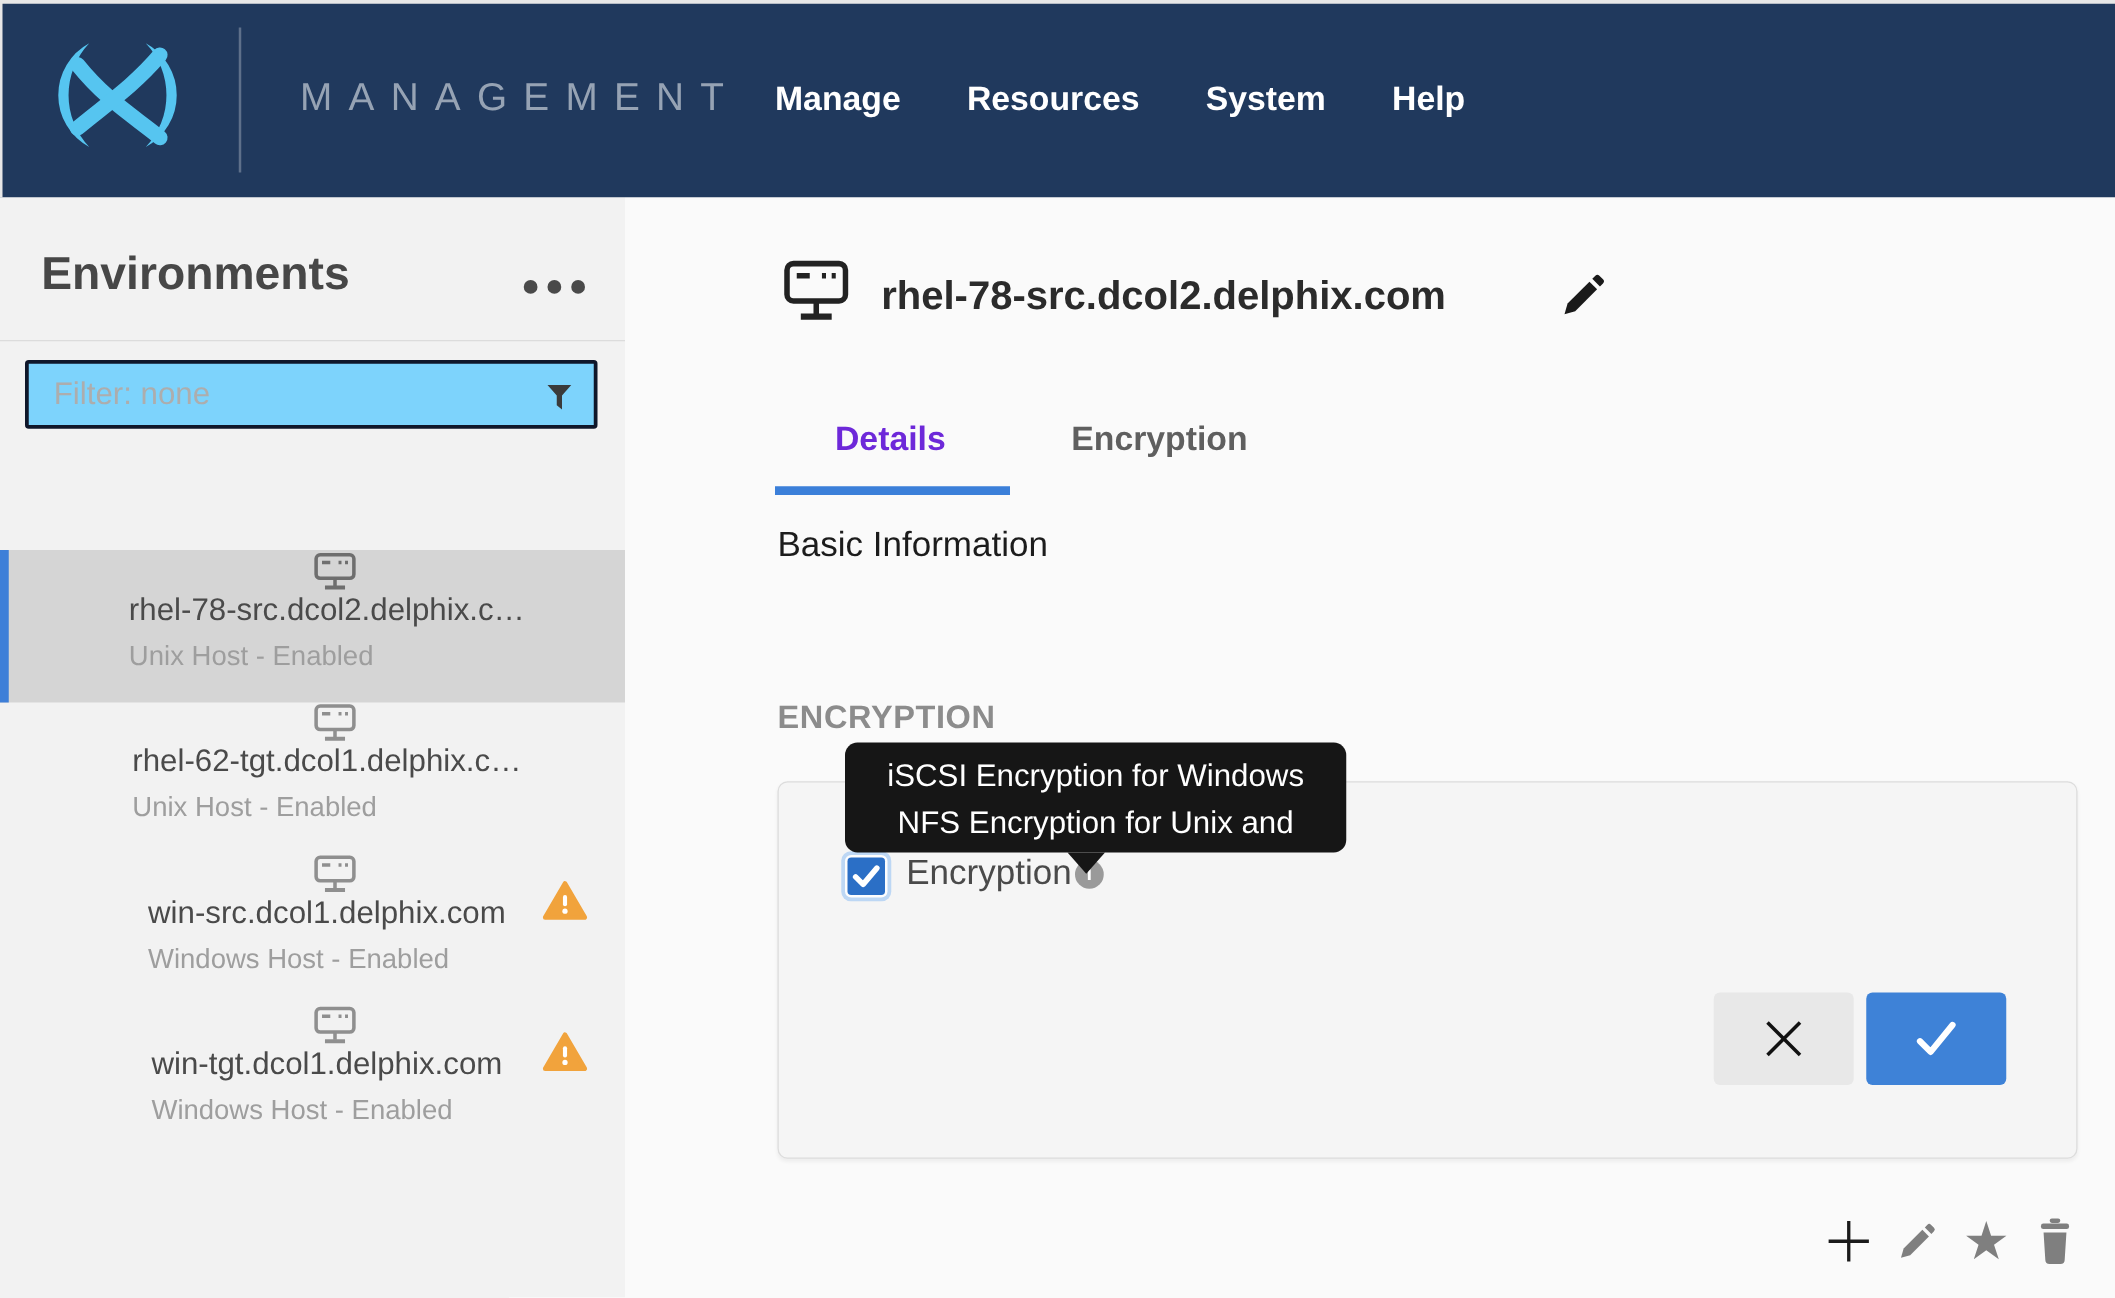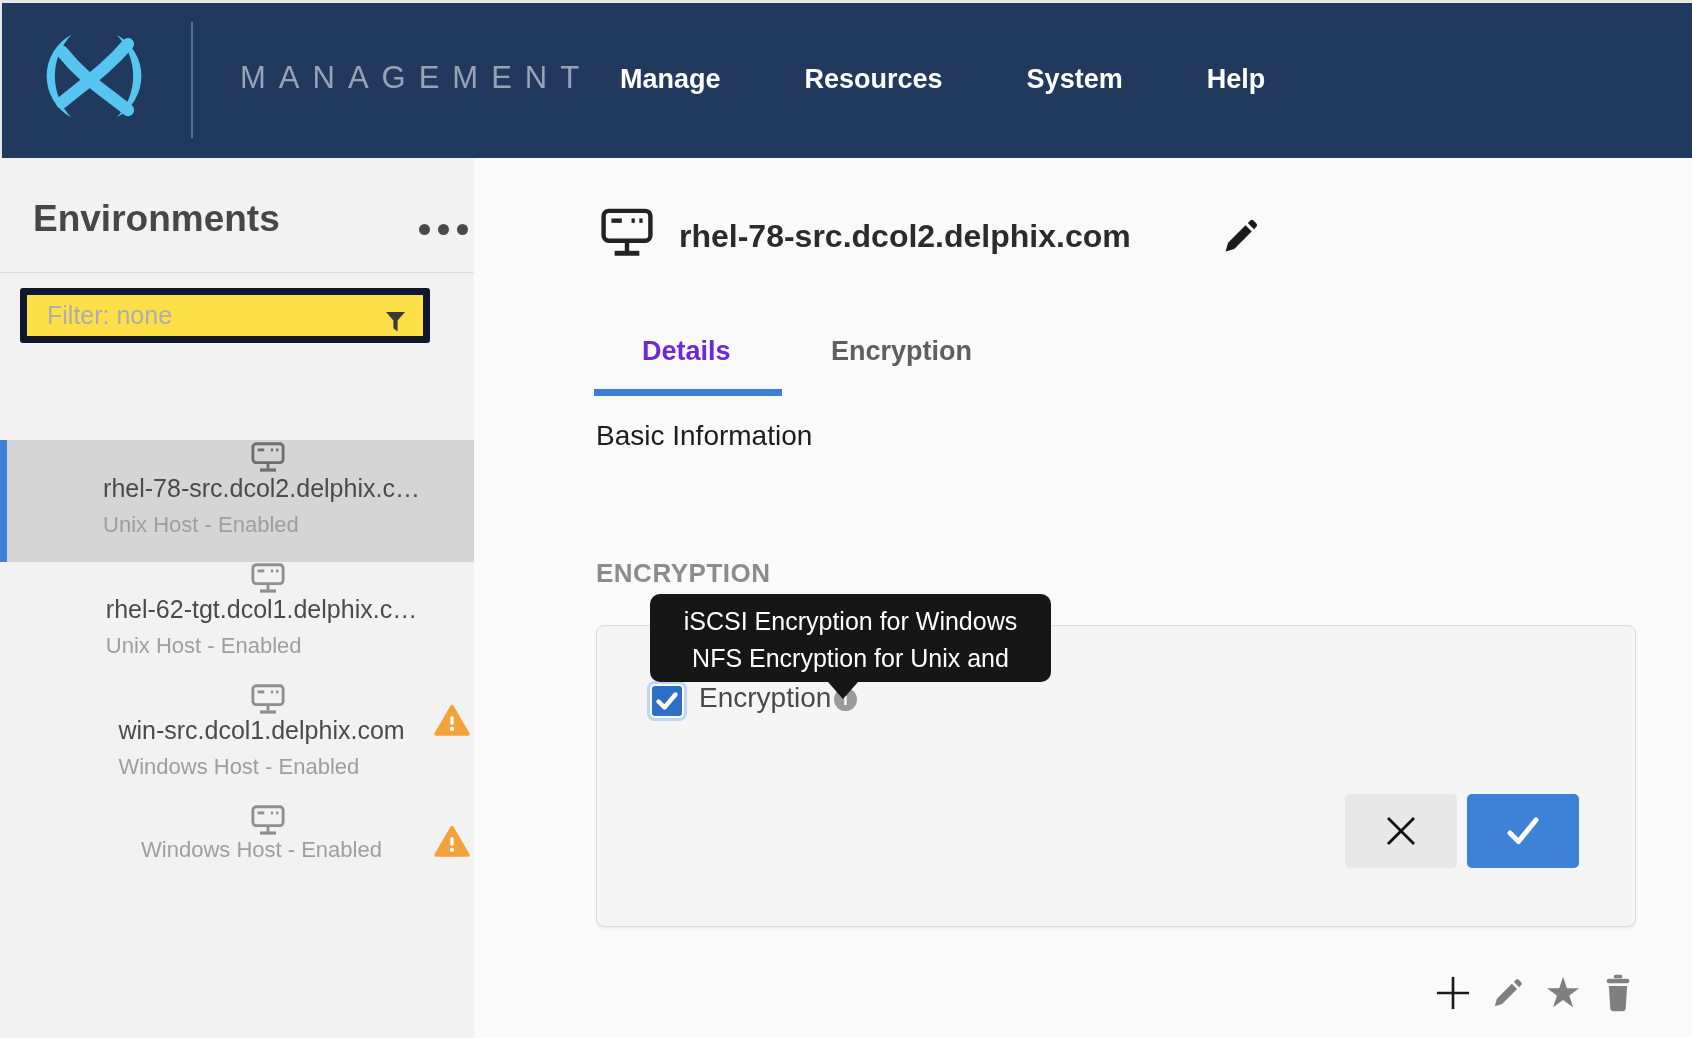--- a/index.html
+++ b/index.html
@@ -6,45 +6,45 @@
   html,body { width:1692px; height:1038px; overflow:hidden; }
   body { font-family:"Liberation Sans", sans-serif; background:#fafafa; position:relative; }
 
   
   .topbar { position:absolute; top:0; left:0; width:1692px; height:158px; background:#20395d; }
   .edge-top { position:absolute; top:0; left:0; right:0; height:3px; background:#e7e7e7; z-index:40; }
   .edge-left { position:absolute; top:0; left:0; width:2px; height:158px; background:#e7e7e7; z-index:40; }
   .logo { position:absolute; left:28px; top:30px; width:132px; height:96px; cursor:pointer; }
   .brand-divider { position:absolute; left:191px; top:22px; width:2px; height:116px; background:rgba(255,255,255,0.28); }
   .brand-text { position:absolute; left:240px; top:60px; font-size:31px; font-weight:400; letter-spacing:13px; color:#96a3b4; }
-  .topnav { position:absolute; left:620px; top:0; height:158px; display:flex; align-items:center; gap:84px; }
+  .topnav { position:absolute; left:620px; top:0; height:158px; display:flex; align-items:center; gap:53px; }
   .topnav .nav-item { color:#ffffff; font-size:27px; font-weight:700; cursor:pointer; }
 
   
   .sidebar { position:absolute; top:158px; left:0; width:500px; height:880px; background:#f2f2f2; }
   .sb-title { position:absolute; left:33px; top:40px; font-size:37px; font-weight:700; color:#474747; }
   .sb-menu { position:absolute; left:413px; top:60px; display:flex; gap:8px; cursor:pointer; padding:6px; }
   .sb-menu .dot { width:11px; height:11px; border-radius:50%; background:#4a4a4a; }
   .sb-divider { position:absolute; left:0; right:0; top:114px; height:1px; background:#dcdcdc; }
-  .filter-wrap { position:absolute; left:20px; top:130px; width:410px; height:55px; background:#fde047; border:7px solid #0f172a; border-radius:3px; }
+  .filter-wrap { position:absolute; left:20px; top:130px; width:458px; height:55px; background:#7dd3fc; border:3px solid #0f172a; border-radius:3px; }
   .filter-input { position:absolute; left:0; top:0; width:100%; height:100%; border:none; outline:none; background:transparent; padding:0 50px 0 20px; font-size:25px; color:#4a4a4a; font-family:"Liberation Sans", sans-serif; }
   .filter-input::placeholder { color:#adadad; opacity:1; }
   .funnel { position:absolute; right:17px; top:16px; }
 
   .env-item { position:absolute; left:0; width:500px; height:122px; display:flex; align-items:center; cursor:pointer;flex-direction:column; }
   .env-item.selected { background:#d5d5d5; }
   .sel-bar { position:absolute; left:0; top:0; width:7px; height:122px; background:#3e7fd8; }
   .env-icon { margin-left:36px; flex:0 0 34px; }
   .env-text { margin-left:23px; }
   .env-name { font-size:25px; color:#4a4a4a; margin-bottom:9px; }
   .env-sub { font-size:22px; color:#9e9e9e; }
   .warn { position:absolute; right:30px; top:22px; }
 
   
-  .main { position:absolute; left:474px; top:158px; width:1192px; height:880px; background:#fafafa; }
+  .main { position:absolute; left:500px; top:158px; width:1192px; height:880px; background:#fafafa; }
   .host-title-icon { position:absolute; left:127px; top:50px; }
   .page-title { position:absolute; left:205px; top:60px; font-size:32px; font-weight:700; color:#2b2b2b; }
   .edit-pencil { position:absolute; left:745px; top:57px; cursor:pointer; }
 
   .tab { position:absolute; top:178px; font-size:27px; font-weight:700; cursor:pointer; }
   .tab-details { left:168px; color:#6d28d9; }
   .tab-databases { left:357px; color:#5f5f5f; }
   .tab-underline { position:absolute; left:120px; top:231px; width:188px; height:7px; background:#3b7fd9; }
 
   .section-title { position:absolute; left:122px; top:262px; font-size:28px; font-weight:400; color:#1c1c1c; }
@@ -160,20 +160,21 @@
   <div class="env-item" style="top:645px;">
     <svg class="env-icon" width="34" height="30" viewBox="0 0 36 32">
       <rect x="2" y="2" width="32" height="20" rx="3.5" fill="none" stroke="#8f8f8f" stroke-width="3"></rect>
       <line x1="7" y1="8.5" x2="14" y2="8.5" stroke="#8f8f8f" stroke-width="3"></line>
       <line x1="21" y1="8.5" x2="23.5" y2="8.5" stroke="#8f8f8f" stroke-width="3"></line>
       <line x1="26.5" y1="8.5" x2="29" y2="8.5" stroke="#8f8f8f" stroke-width="3"></line>
       <line x1="18" y1="22" x2="18" y2="28.5" stroke="#8f8f8f" stroke-width="3"></line>
       <line x1="9.5" y1="29.8" x2="26.5" y2="29.8" stroke="#8f8f8f" stroke-width="3.4"></line>
     </svg>
     <div class="env-text">
+      <div class="env-name">win-tgt.dcol1.delphix.com</div>
       <div class="env-sub">Windows Host - Enabled</div>
     </div>
     <svg class="warn" width="36" height="33" viewBox="0 0 24 22">
       <path d="M12 1.8 L22.6 20 H1.4 Z" fill="#f1a33c" stroke="#f1a33c" stroke-width="2.4" stroke-linejoin="round"></path>
       <rect x="10.9" y="8" width="2.2" height="6" rx="1.1" fill="#ffffff"></rect>
       <circle cx="12" cy="16.6" r="1.4" fill="#ffffff"></circle>
     </svg>
   </div>
 </div>
 

